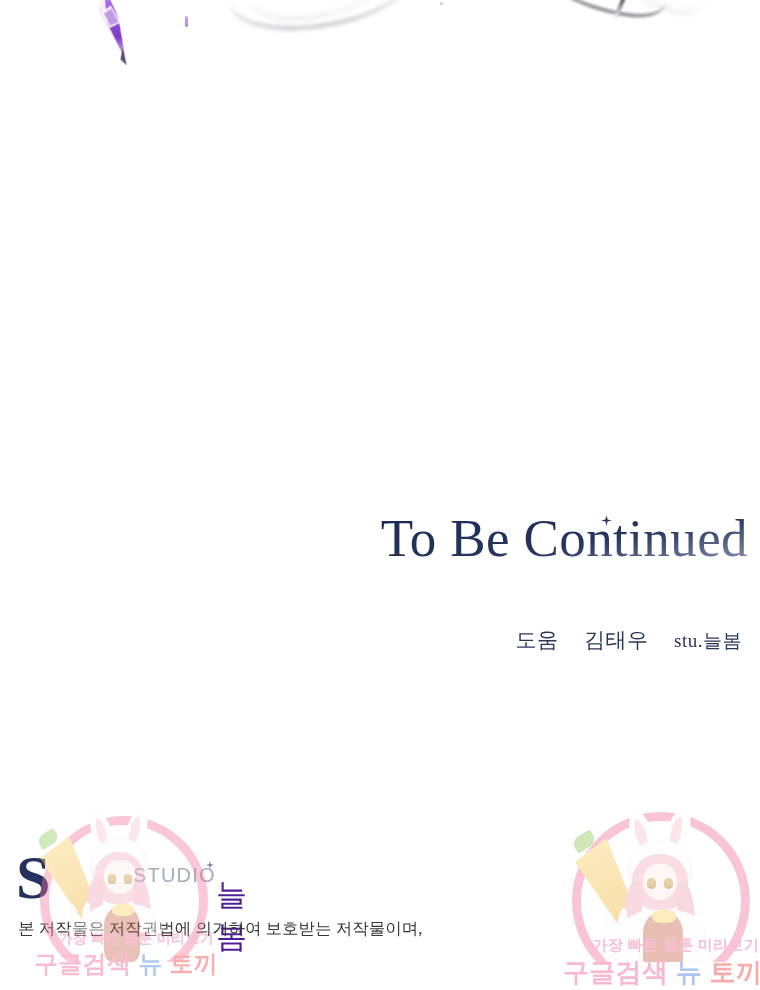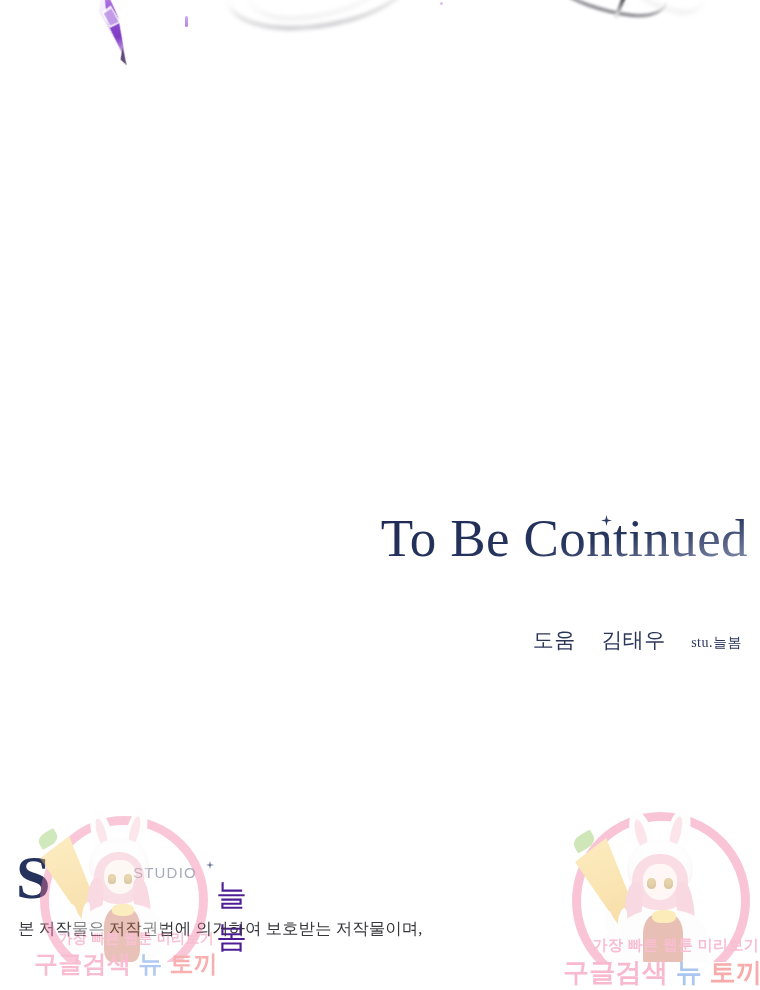--- a/index.html
+++ b/index.html
@@ -103,21 +103,21 @@
   #credits {
     position:absolute; left:0; top:626px; width:742px;
     text-align:right;
     font-family:"Liberation Serif", serif;
     font-size:21px;
     color:#2b3558;
     white-space:nowrap;
     letter-spacing:.5px;
   }
   #credits .gap { display:inline-block; width:14px; }
-  #credits .stu { font-size:14px; }
+  #credits .stu { font-size:19px; }
 
   
   #logo-block { position:absolute; left:16px; top:850px; width:260px; height:62px; }
 
   .logo-S {
     position:absolute; left:0; top:-4px;
     font-family:"Liberation Serif", serif;
     font-weight:bold;
     font-size:62px;
     line-height:62px;
@@ -128,21 +128,21 @@
     font-family:"Liberation Sans", sans-serif;
     font-size:12.5px;
     font-weight:bold;
     letter-spacing:4.4px;
     color:#2b3558;
     line-height:17px;
   }
   .logo-studio {
     position:absolute; left:117px; top:14px;
     font-family:"Liberation Sans", sans-serif;
-    font-size:15px;
+    font-size:20px;
     letter-spacing:1.2px;
     color:#5d6787;
     opacity:.55;
   }
   .logo-studio-spark {
     position:absolute; left:190px; top:11px;
     width:8px; height:8px; background:#3c4773; opacity:.75;
     clip-path:polygon(50% 0,60% 40%,100% 50%,60% 60%,50% 100%,40% 60%,0 50%,40% 40%);
   }
   .logo-kr {

